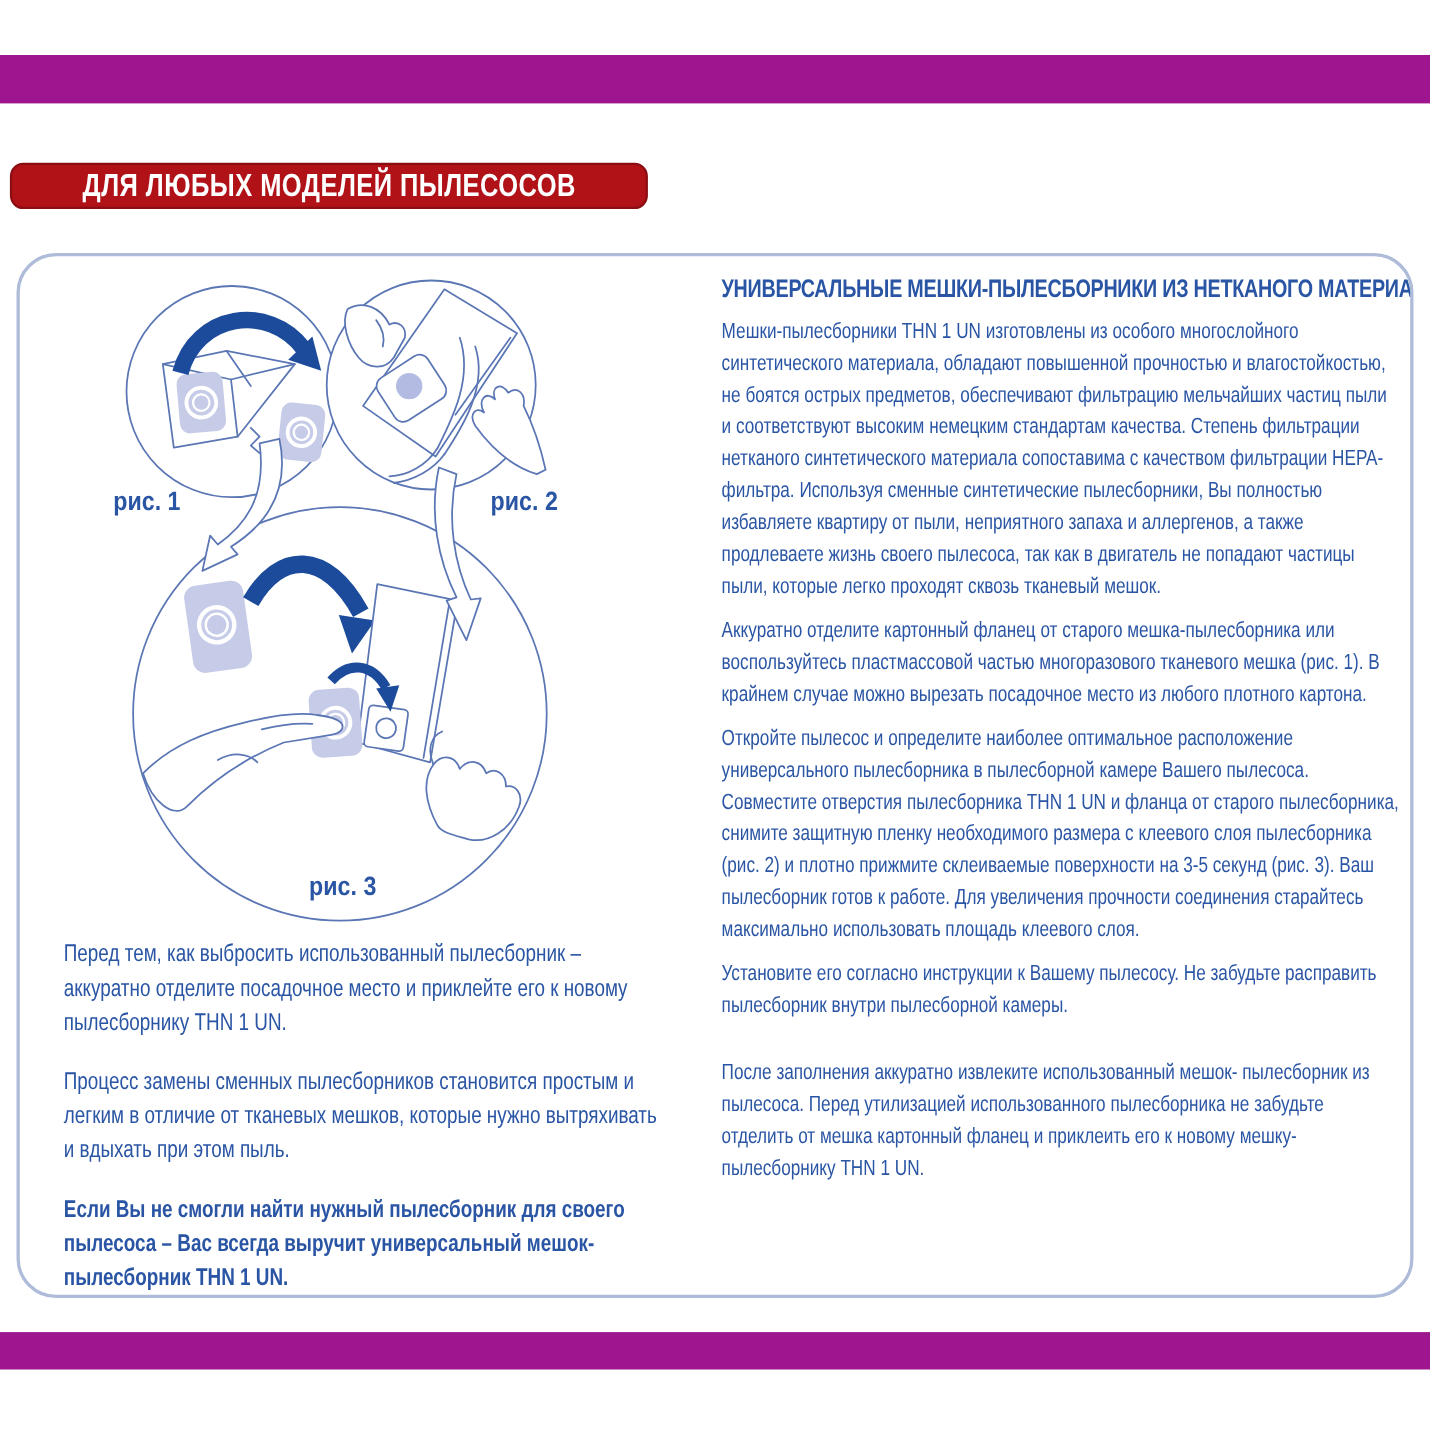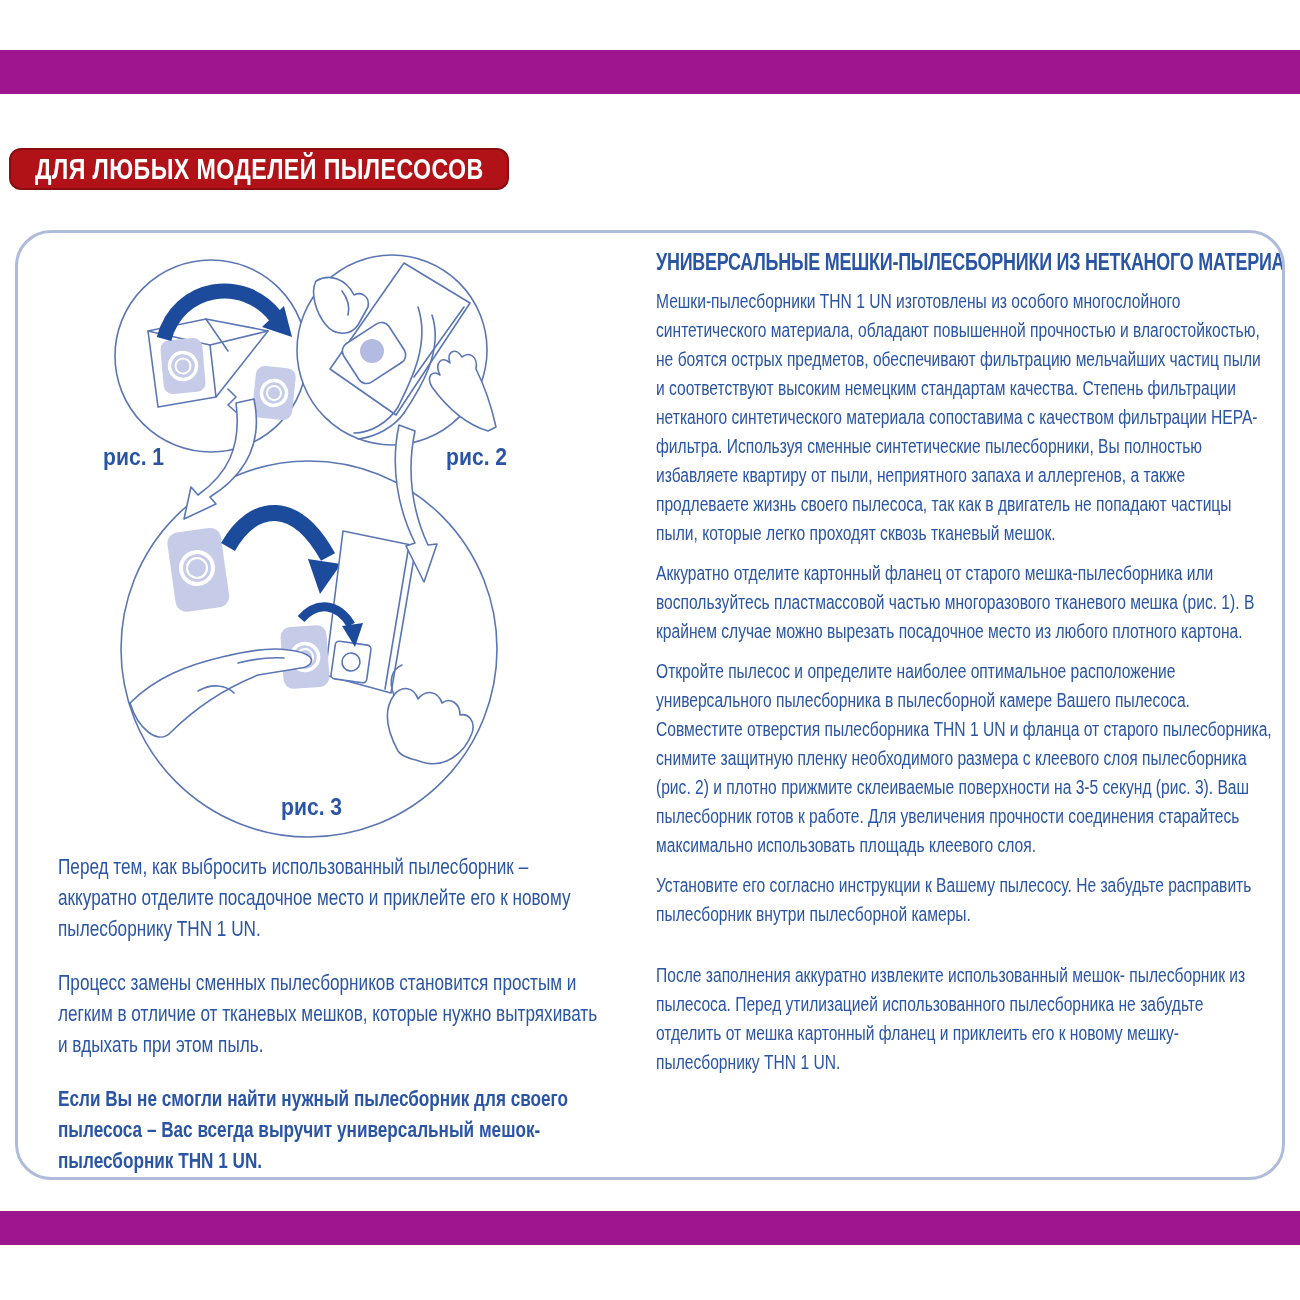--- a/index.html
+++ b/index.html
@@ -15,21 +15,21 @@
   }
   html,body{margin:0;padding:0;}
   body{
     width:1300px;height:1300px;position:relative;background:#ffffff;
     font-family:"Liberation Sans", sans-serif;overflow:hidden;
   }
   .accent-bar{position:absolute;left:0;width:1300px;background:var(--magenta);}
   .accent-bar.top{top:50px;height:44px;}
   .accent-bar.bottom{top:1211px;height:34px;}
   .badge{
-    position:absolute;left:9px;top:148px;width:500px;height:42px;
+    position:absolute;left:9px;top:148px;width:580px;height:42px;
     background:var(--badge-red);border:2px solid var(--badge-border);
     border-radius:12px;box-sizing:border-box;
     display:flex;align-items:center;justify-content:center;
   }
   .badge-label{
     color:#fff;font-weight:bold;font-size:29px;white-space:nowrap;
     transform:scaleX(0.8);transform-origin:center;letter-spacing:0.5px;
   }
   .panel{
     position:absolute;left:15px;top:230px;width:1270px;height:950px;

